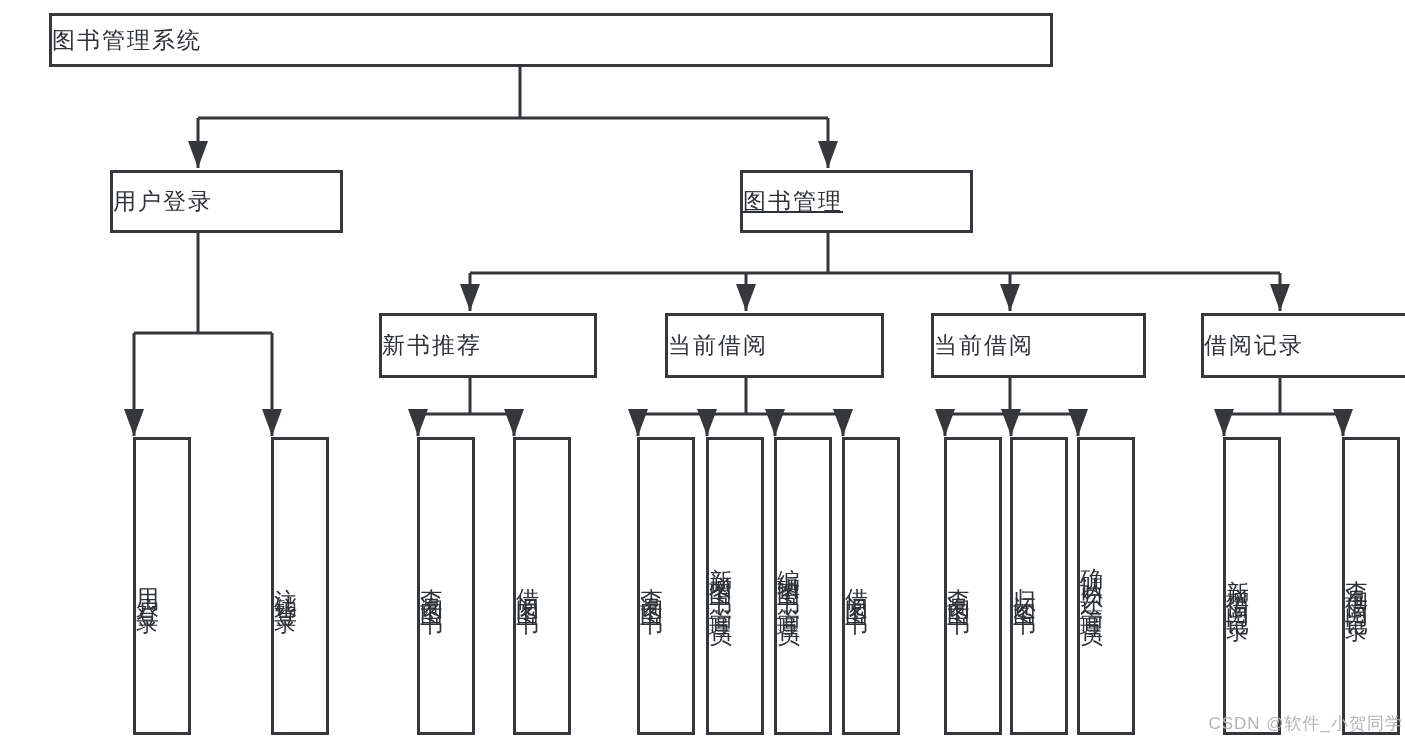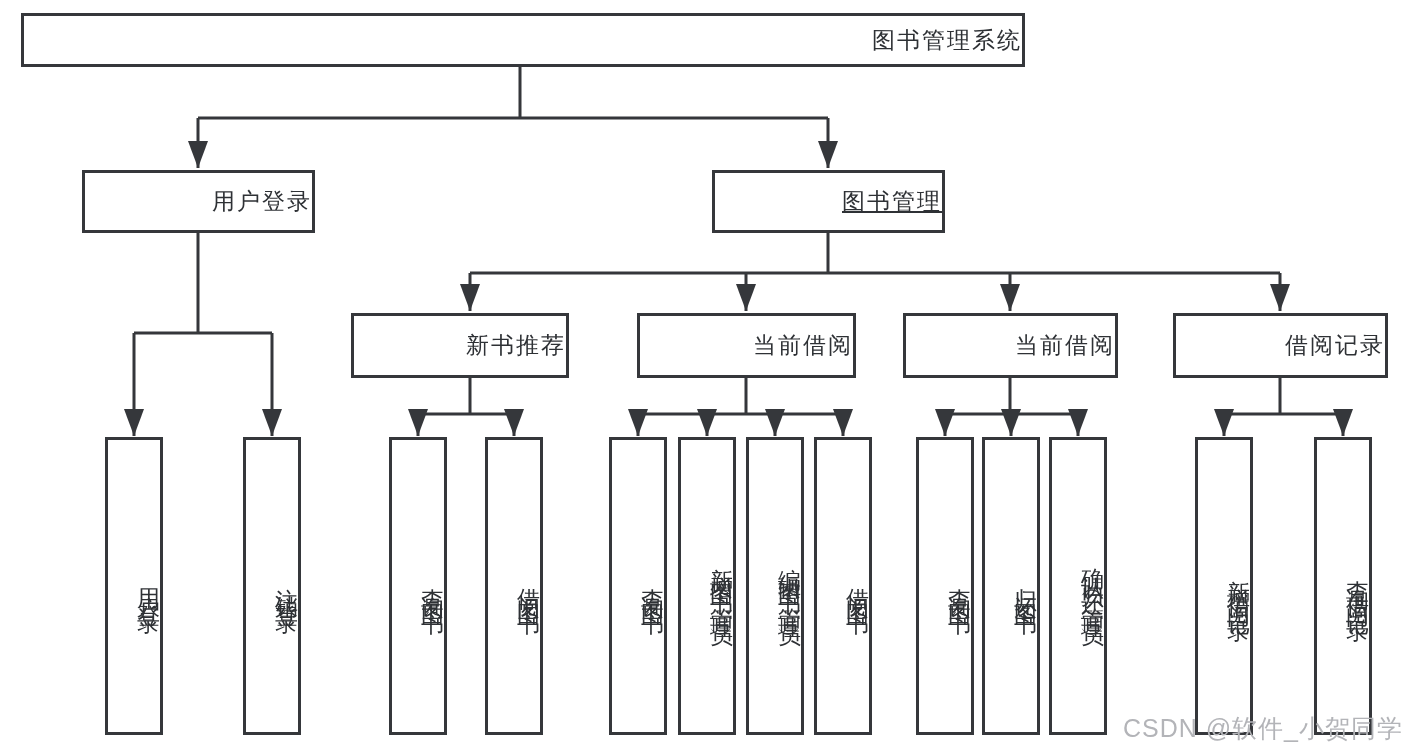--- a/index.html
+++ b/index.html
@@ -16,41 +16,42 @@
     color:var(--text);
     overflow:hidden;
   }
   .stage{position:relative;width:1405px;height:747px;background:var(--background);}
   .connectors{position:absolute;left:0;top:0;width:1405px;height:747px;}
   .node{
     position:absolute;
     box-sizing:border-box;
     border:3px solid var(--line);
     background:var(--background);
-    display:flex;align-items:center;justify-content:flex-end;
+    display:flex;align-items:center;justify-content:flex-start;
     font-size:23px;
     letter-spacing:2px;
     color:var(--text);
+    margin-left:28px;
   }
   .leaf{
     top:437px;height:298px;width:58px;
     letter-spacing:0;
   }
   .leaf .vtxt{
     writing-mode:vertical-rl;
     text-orientation:mixed;
     line-height:1;
     font-size:23px;
     letter-spacing:8px;
     white-space:nowrap;
   }
   .watermark{
     position:absolute;
     right:2px;top:712px;
-    font-size:25px;
+    font-size:17px;
     color:var(--watermark);
     letter-spacing:1px;
     white-space:nowrap;
   }
 </style>
 </head>
 <body>
 
 <div class="stage">
 

